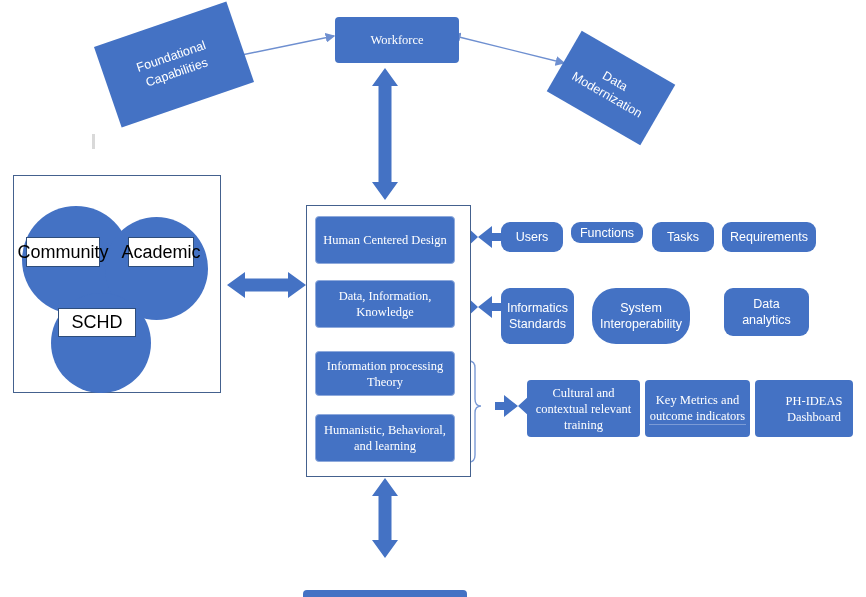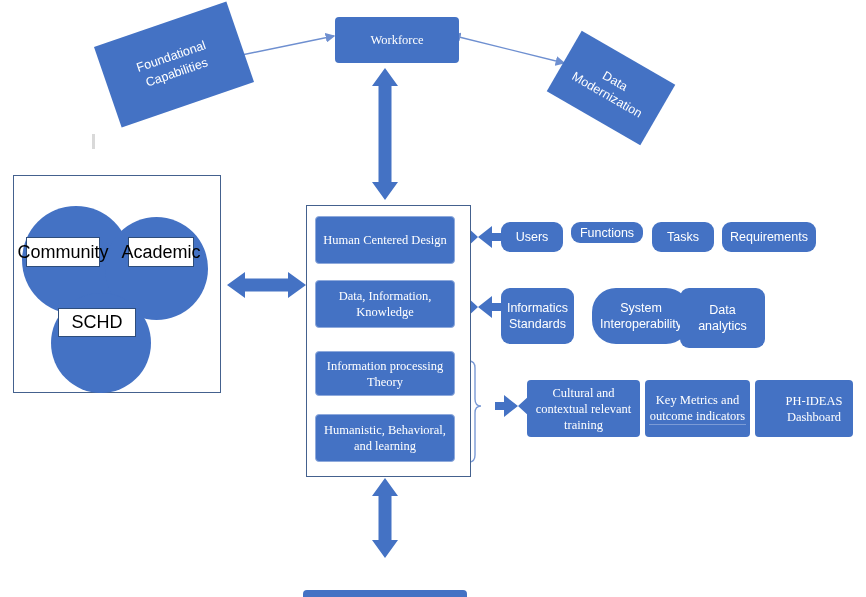--- a/index.html
+++ b/index.html
@@ -207,21 +207,21 @@
   <div class="node pill" style="left:722px; top:222px; width:94px; height:30px;">
     <span>Requirements</span>
   </div>
 
   <div class="node pill" style="left:501px; top:288px; width:73px; height:56px;">
     <span>Informatics Standards</span>
   </div>
   <div class="node pill" style="left:592px; top:288px; width:98px; height:56px;border-radius:24px;">
     <span>System Interoperability</span>
   </div>
-  <div class="node pill" style="left:680px; top:288px; width:85px; height:60px;">
+  <div class="node pill" style="left:724px; top:288px; width:85px; height:48px;">
     <span>Data analytics</span>
   </div>
 
   <div class="node sharp" style="left:527px; top:380px; width:113px; height:57px;">
     <span>Cultural and contextual relevant training</span>
   </div>
   <div class="node sharp" style="left:645px; top:380px; width:105px; height:57px;">
     <span class="spell">Key Metrics and outcome indicators</span>
   </div>
   <div class="node sharp" style="left:755px; top:380px; width:98px; height:57px;padding-left:24px;">

